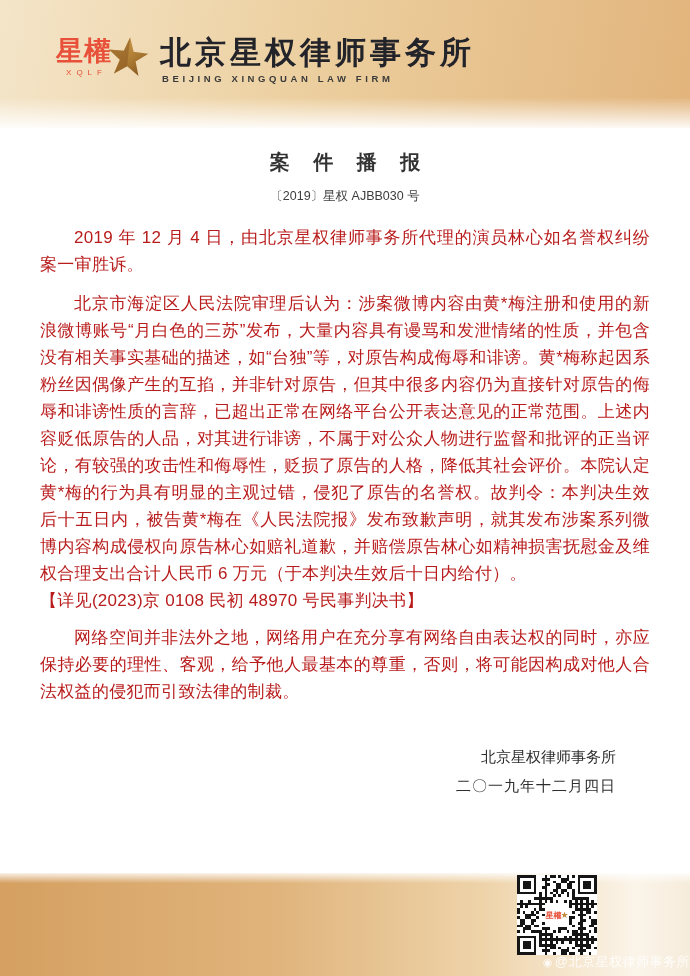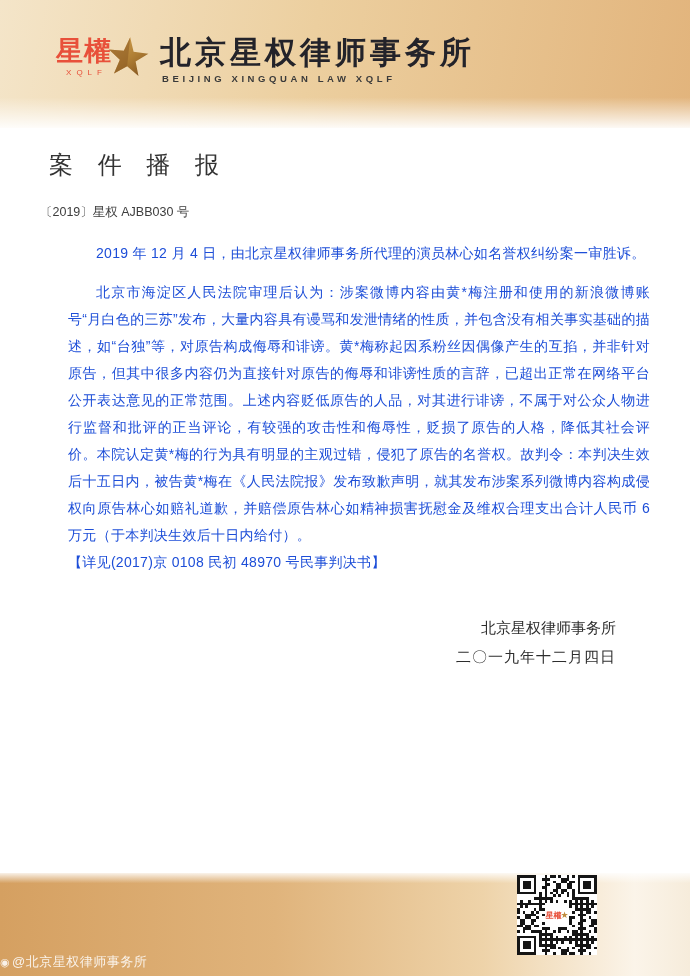--- a/index.html
+++ b/index.html
@@ -68,40 +68,39 @@
     letter-spacing: 3.6px;
     color: #3a3a3a;
     margin-top: 3px;
     margin-left: 2px;
   }
 
   
   .doc-main { padding: 0 40px; }
   .doc-title {
     margin-top: 21px;
-    text-align: left;
-    font-size: 24px;
-    font-weight: normal;
+    text-align: center;
+    font-size: 20px;
+    font-weight: bold;
     color: #333333;
     letter-spacing: 9px;
     text-indent: 9px;
   }
   .doc-no {
-    margin-top: 23px;
-    text-align: left;
+    margin-top: 12px;
+    text-align: center;
     font-size: 12.5px;
     color: #3d3d3d;
   }
   .doc-main p {
-    font-size: 14px;
+    font-size: 17px;
     line-height: 27px;
     text-align: justify;
-    color: #1d4ed8;
+    color: #b91c1c;
     letter-spacing: 0.3px;
-    margin-left: 28px;
   }
   p.indent { text-indent: 2em; }
   .p1 { margin-top: 19px; }
   .p2 { margin-top: 12px; }
   .p3 { margin-top: 12px; }
   .ref { margin-top: 0; }
   .p4 { margin-top: 10px; }
 
   .signature {
     margin-top: 43px;
@@ -147,21 +146,21 @@
     font-family: "Liberation Serif", serif;
   }
   .qr-logo-star {
     color: #c08c3e;
     font-size: 9px;
     margin-left: -1px;
   }
   .watermark {
     position: absolute;
     left: 0; right: 0; bottom: 5px;
-    text-align: left;
+    text-align: right;
     color: rgba(255,255,255,0.85);
     font-size: 13px;
     letter-spacing: 0.5px;
   }
   .watermark .wm-icon { font-size: 11px; margin-right: 2px; }
 </style>
 </head>
 <body>
 
 <div class="page">
@@ -178,32 +177,33 @@
             <stop offset="0" stop-color="#d9a855"></stop>
             <stop offset="0.55" stop-color="#b07f35"></stop>
             <stop offset="1" stop-color="#7d4f1d"></stop>
           </linearGradient>
         </defs>
         <path fill="url(#goldGrad)" d="M21,3 L25.7,16.5 L40,16.8 L28.6,25.5 L32.8,39.2 L21,31 L9.2,39.2 L13.4,25.5 L2,16.8 L16.3,16.5 Z"></path>
         <path fill="#8a5a22" opacity="0.55" d="M21,3 L21,31 L9.2,39.2 L13.4,25.5 L2,16.8 L16.3,16.5 Z"></path>
       </svg>
       <div class="firm-names">
         <div class="firm-cn">北京星权律师事务所</div>
-        <div class="firm-en">BEIJING XINGQUAN LAW XQLF</div>
+        <div class="firm-en">BEIJING XINGQUAN LAW FIRM</div>
       </div>
     </div>
   </header>
 
   <main class="doc-main">
     <h1 class="doc-title">案 件 播 报</h1>
     <div class="doc-no">〔2019〕星权 AJBB030 号</div>
 
     <p class="indent p1">2019 年 12 月 4 日，由北京星权律师事务所代理的演员林心如名誉权纠纷案一审胜诉。</p>
     <p class="indent p3">北京市海淀区人民法院审理后认为：涉案微博内容由黄*梅注册和使用的新浪微博账号“月白色的三苏”发布，大量内容具有谩骂和发泄情绪的性质，并包含没有相关事实基础的描述，如“台独”等，对原告构成侮辱和诽谤。黄*梅称起因系粉丝因偶像产生的互掐，并非针对原告，但其中很多内容仍为直接针对原告的侮辱和诽谤性质的言辞，已超出正常在网络平台公开表达意见的正常范围。上述内容贬低原告的人品，对其进行诽谤，不属于对公众人物进行监督和批评的正当评论，有较强的攻击性和侮辱性，贬损了原告的人格，降低其社会评价。本院认定黄*梅的行为具有明显的主观过错，侵犯了原告的名誉权。故判令：本判决生效后十五日内，被告黄*梅在《人民法院报》发布致歉声明，就其发布涉案系列微博内容构成侵权向原告林心如赔礼道歉，并赔偿原告林心如精神损害抚慰金及维权合理支出合计人民币 6 万元（于本判决生效后十日内给付）。</p>
-    <p class="ref">【详见(2017)京 0108 民初 48970 号民事判决书】</p>
+    <p class="ref">【详见(2023)京 0108 民初 48970 号民事判决书】</p>
+    <p class="indent p4">网络空间并非法外之地，网络用户在充分享有网络自由表达权的同时，亦应保持必要的理性、客观，给予他人最基本的尊重，否则，将可能因构成对他人合法权益的侵犯而引致法律的制裁。</p>
 
     <div class="signature">
       <div class="sig-name">北京星权律师事务所</div>
       <div class="sig-date">二〇一九年十二月四日</div>
     </div>
   </main>
 
   <footer class="footer-band">
     <div class="qr">
       <svg id="qr-svg" viewBox="0 0 29 29">

